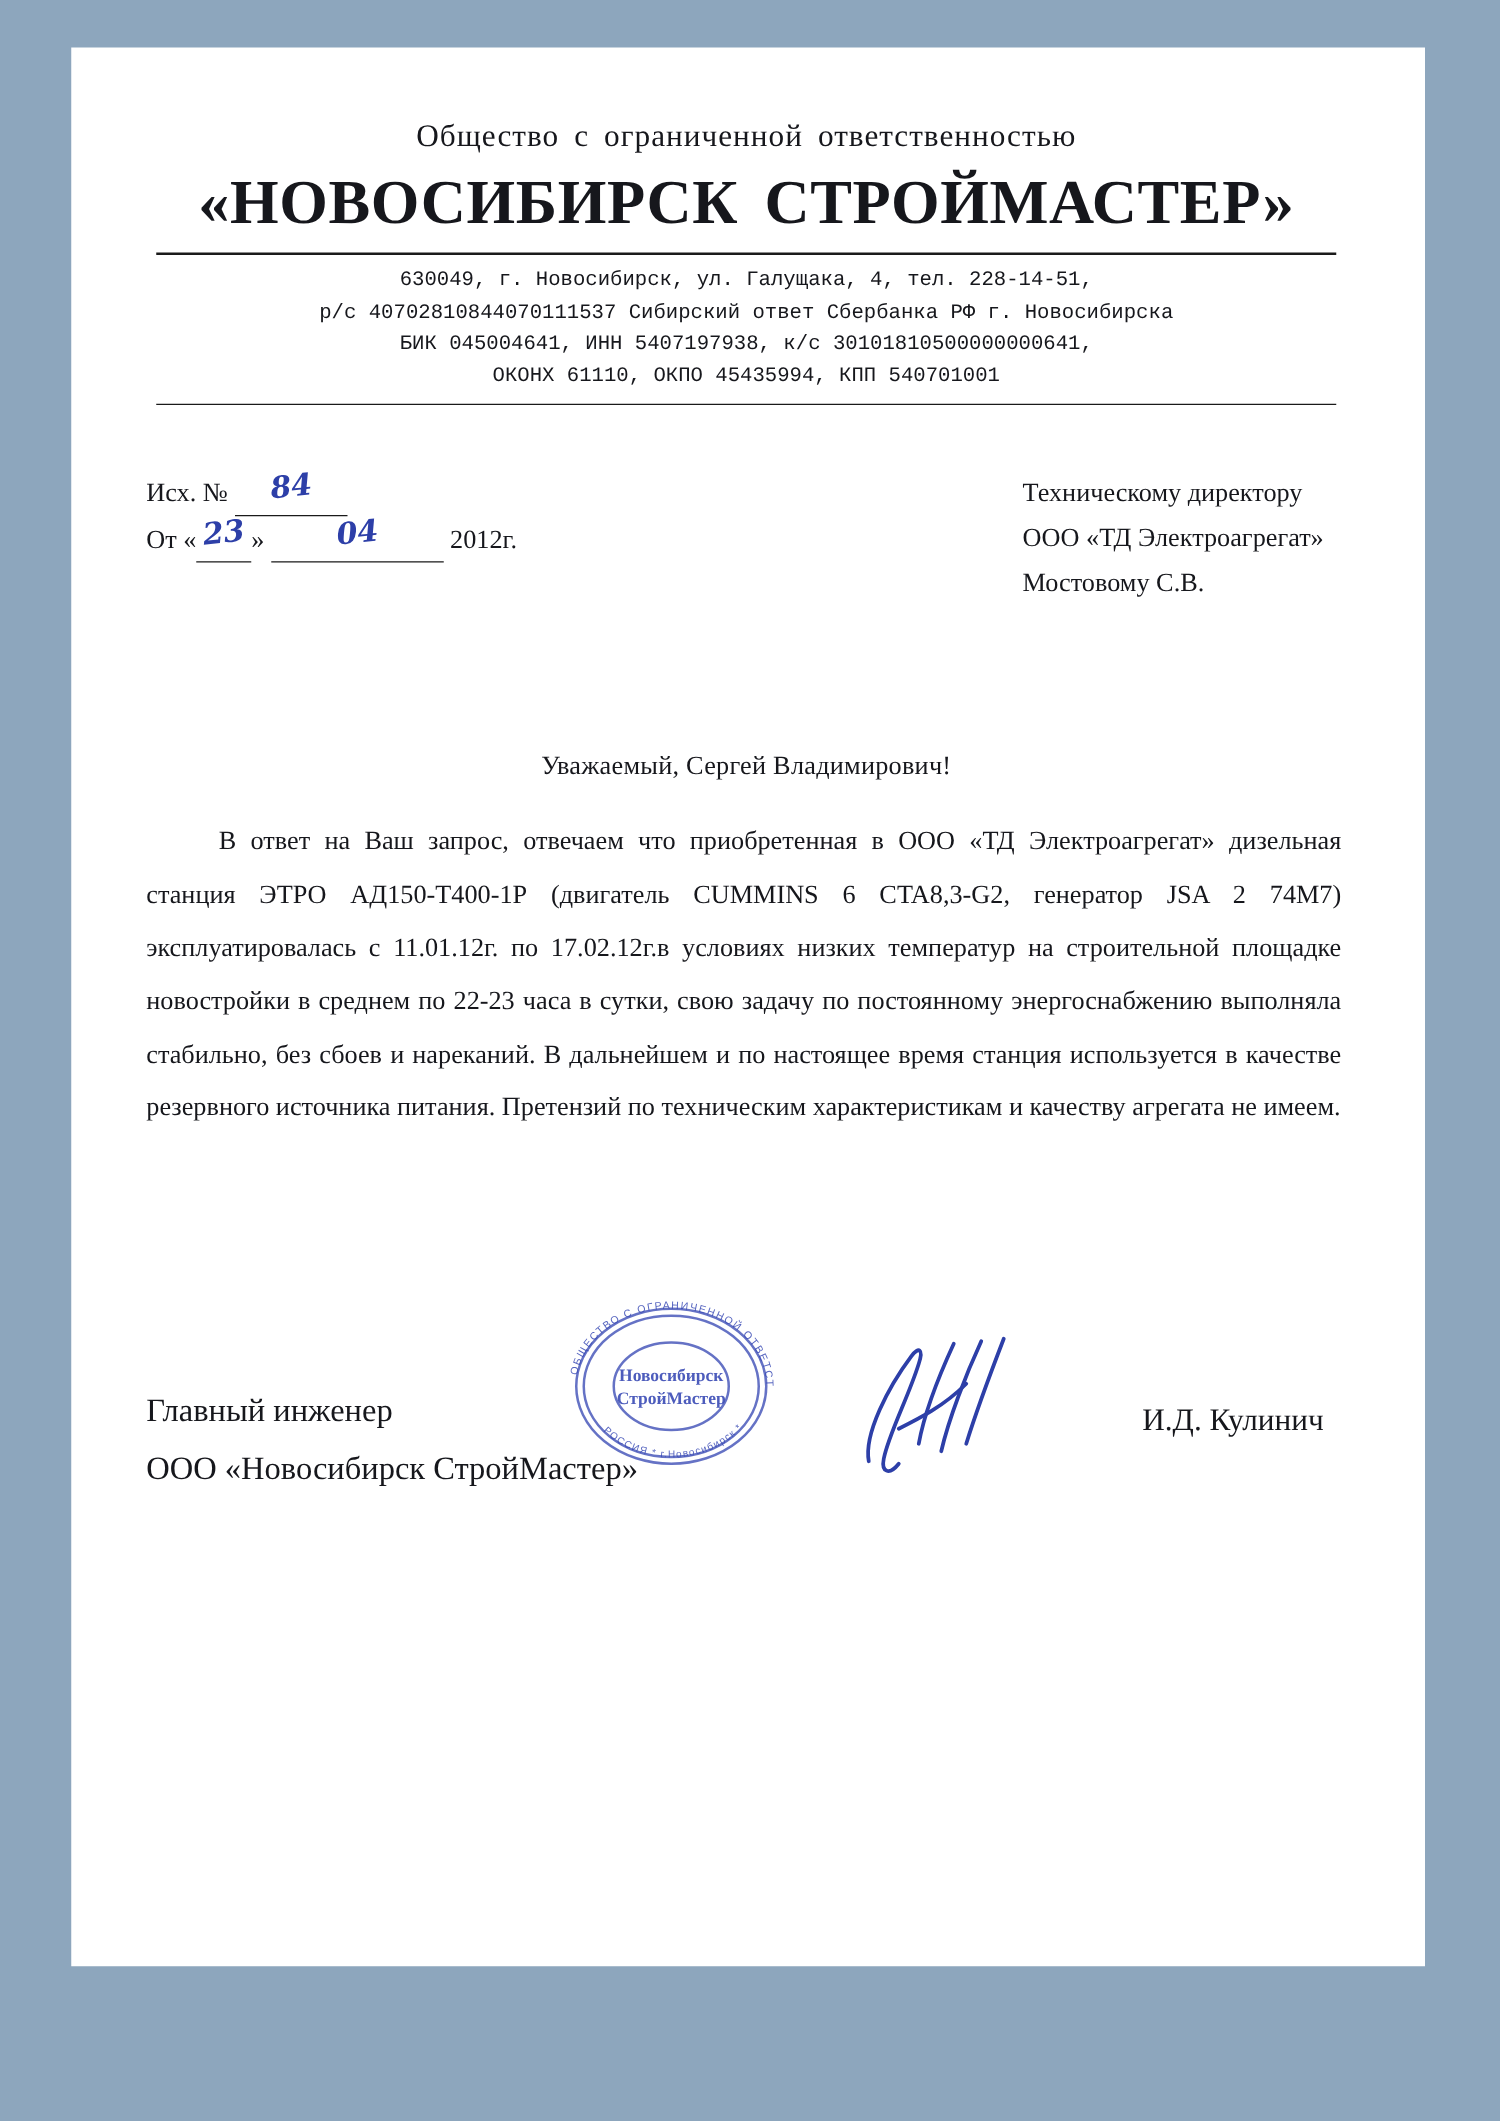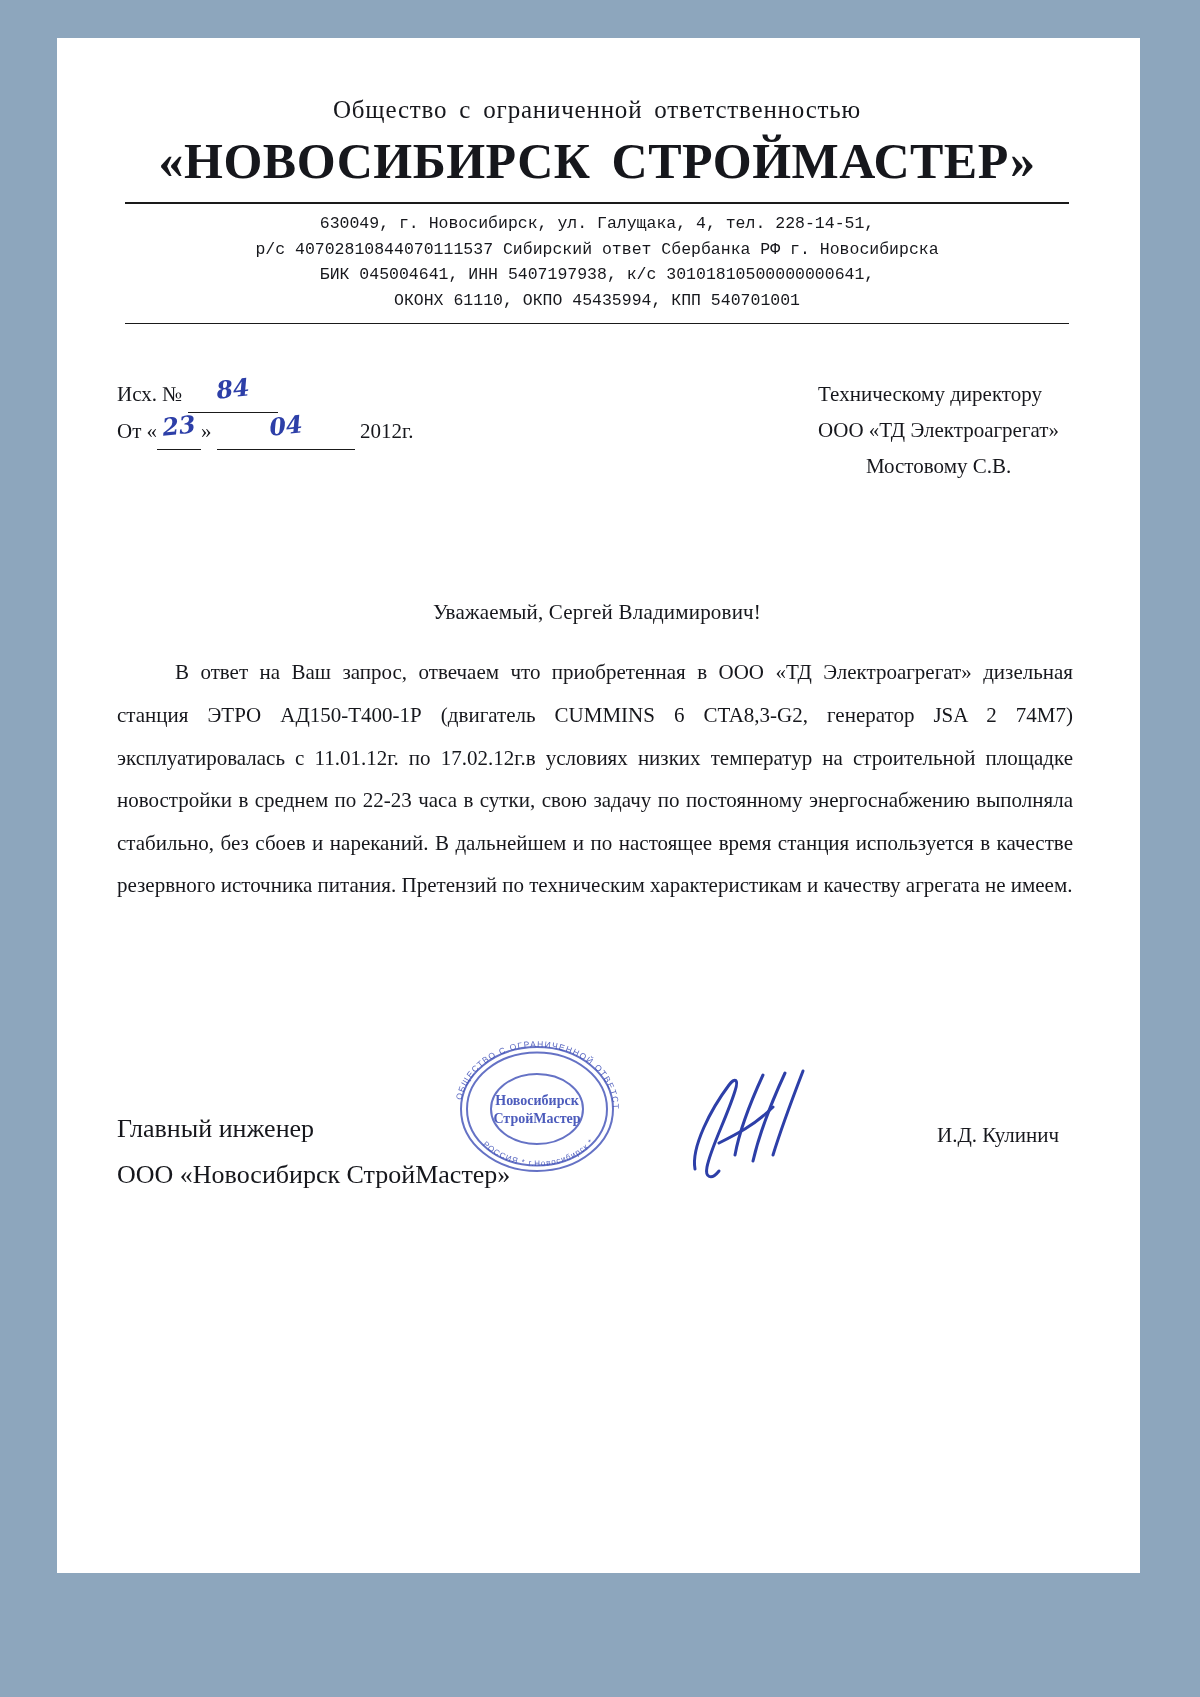--- a/index.html
+++ b/index.html
@@ -109,21 +109,21 @@
     white-space: nowrap;
   }
   .ref-right {
     position: absolute;
     right: 18px;
     top: 0;
     text-align: left;
     font-size: 21px;
     line-height: 1.72;
   }
-  .ref-right .r3 { text-align: center; }
+  .ref-right .r3 { text-align: left; }
 
   
   .salutation {
     margin-top: 104px;
     text-align: center;
     font-size: 21px;
     letter-spacing: 0.2px;
     font-family: Liberation Serif, serif;
   }
   .body-text {
@@ -147,21 +147,21 @@
     line-height: 1.75;
     position: absolute;
     left: 0;
     top: 31px;
     white-space: nowrap;
   }
   .sig-name {
     position: absolute;
     right: 18px;
     top: 48px;
-    font-size: 21px;
+    font-size: 25px;
     white-space: nowrap;
   }
 
   
   .stamp {
     position: absolute;
     left: 322px;
     top: -42px;
     width: 196px;
     height: 152px;

